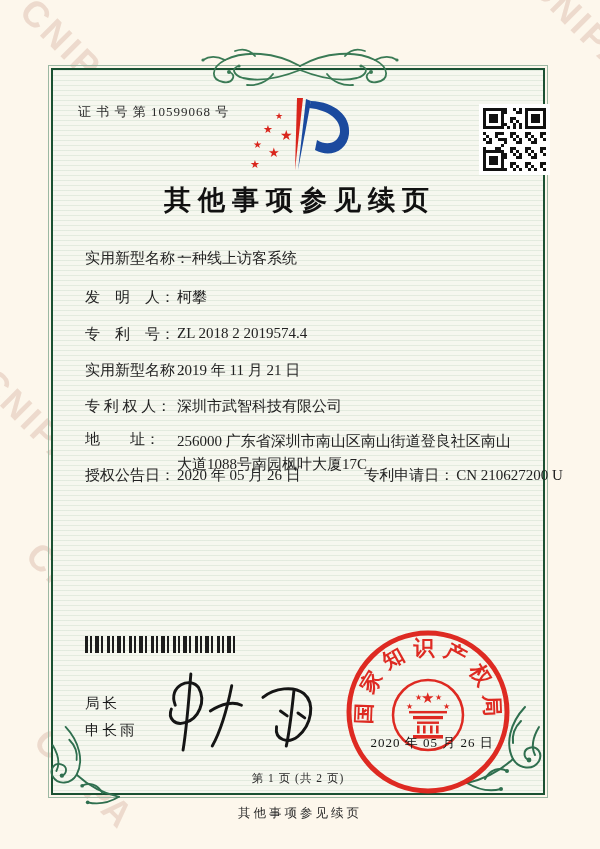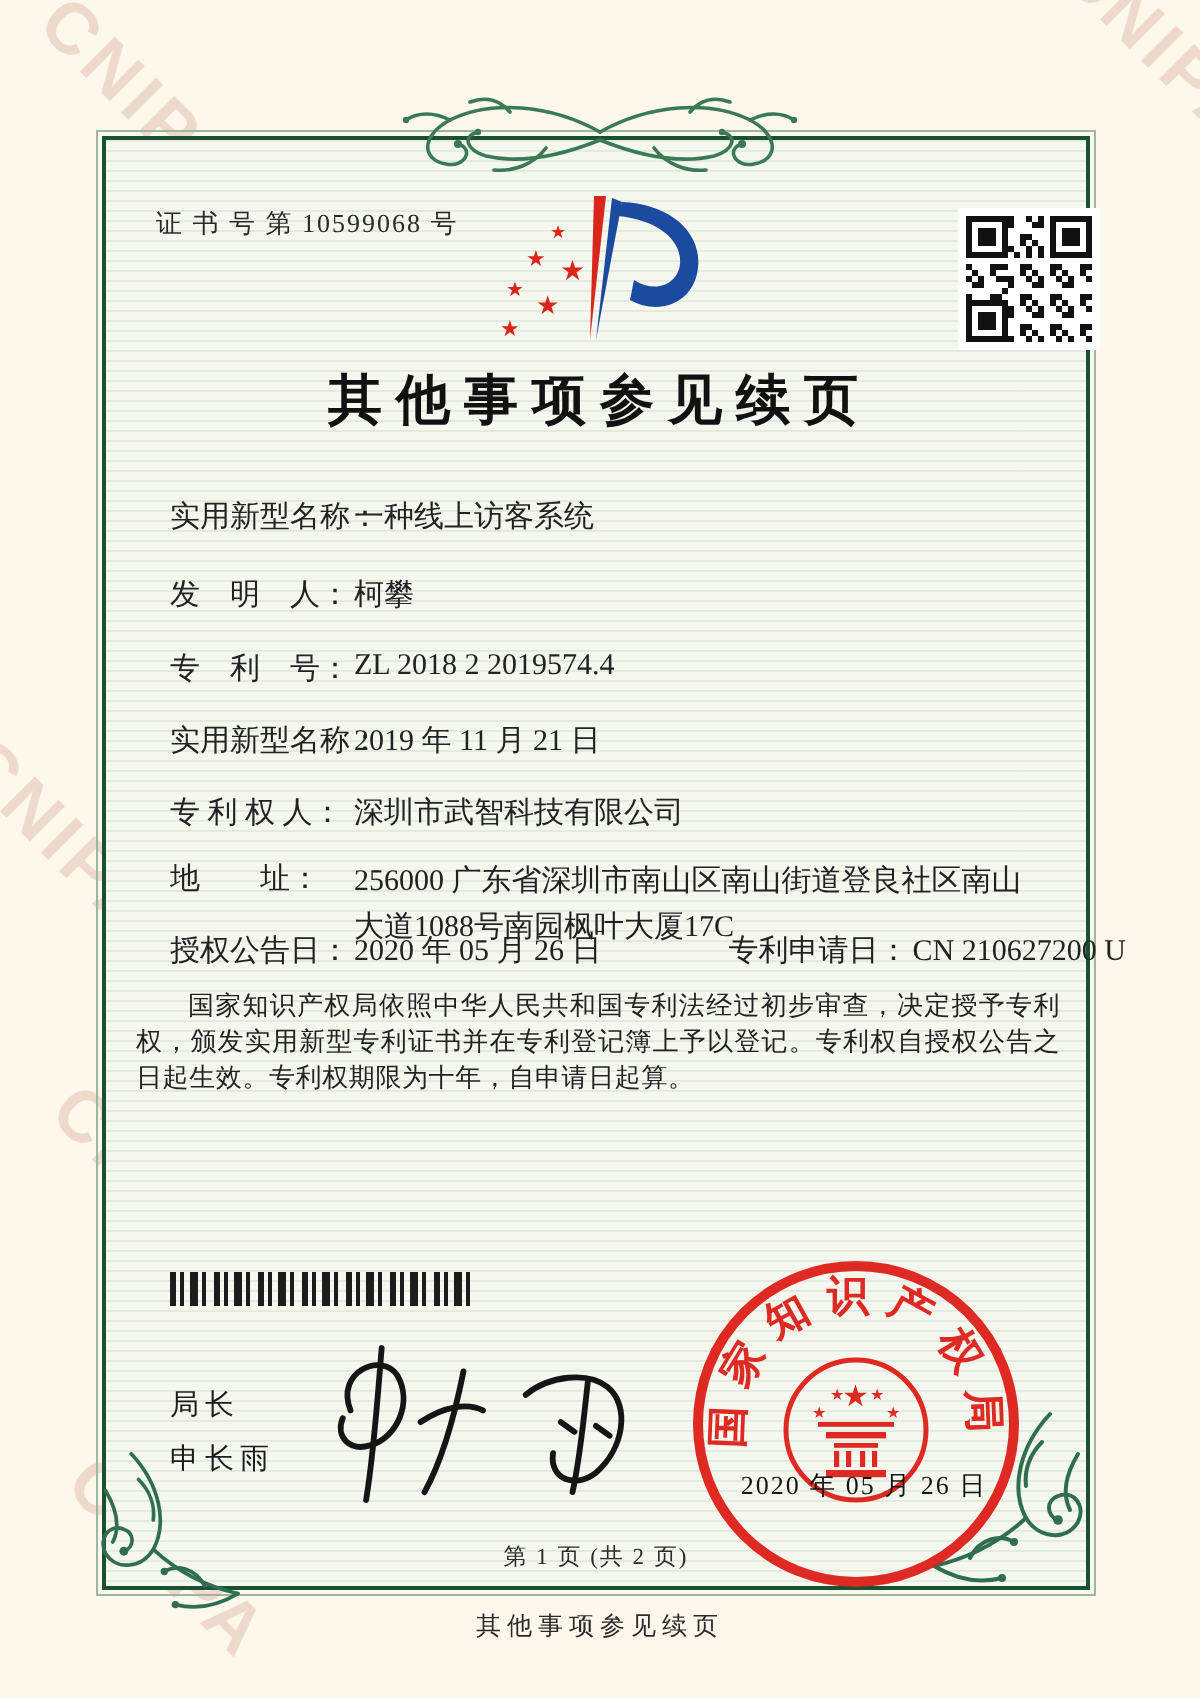--- a/index.html
+++ b/index.html
@@ -372,21 +372,20 @@
   <span class="flabel">地　　址：</span><span class="fvalue wrap">256000 广东省深圳市南山区南山街道登良社区南山大道1088号南园枫叶大厦17C</span>
 </div>
 
 <div class="abs field-row grant-pair" style="top:466px">
   <span class="flabel">授权公告日：</span><span class="fvalue">2020 年 05 月 26 日</span>
   <span style="display:inline-block;width:56px"></span>
   <span class="flabel">专利申请日：</span><span class="fvalue">CN 210627200 U</span>
 </div>
 
 <div class="abs paras">
-  <p>国家知识产权局依照中华人民共和国专利法经过初步审查，决定授予专利权，颁发实用新型专利证书并在专利登记簿上予以登记。专利权自授权公告之日起生效。专利权期限为十年，自申请日起算。</p>
 </div>
 
 <div class="abs barcode" id="barcode">
     <span style="width: 3px; margin-right: 2px;"></span>
     <span style="width: 2px; margin-right: 3px;"></span>
     <span style="width: 4px; margin-right: 2px;"></span>
     <span style="width: 2px; margin-right: 4px;"></span>
     <span style="width: 3px; margin-right: 2px;"></span>
     <span style="width: 2px; margin-right: 3px;"></span>
     <span style="width: 4px; margin-right: 2px;"></span>

